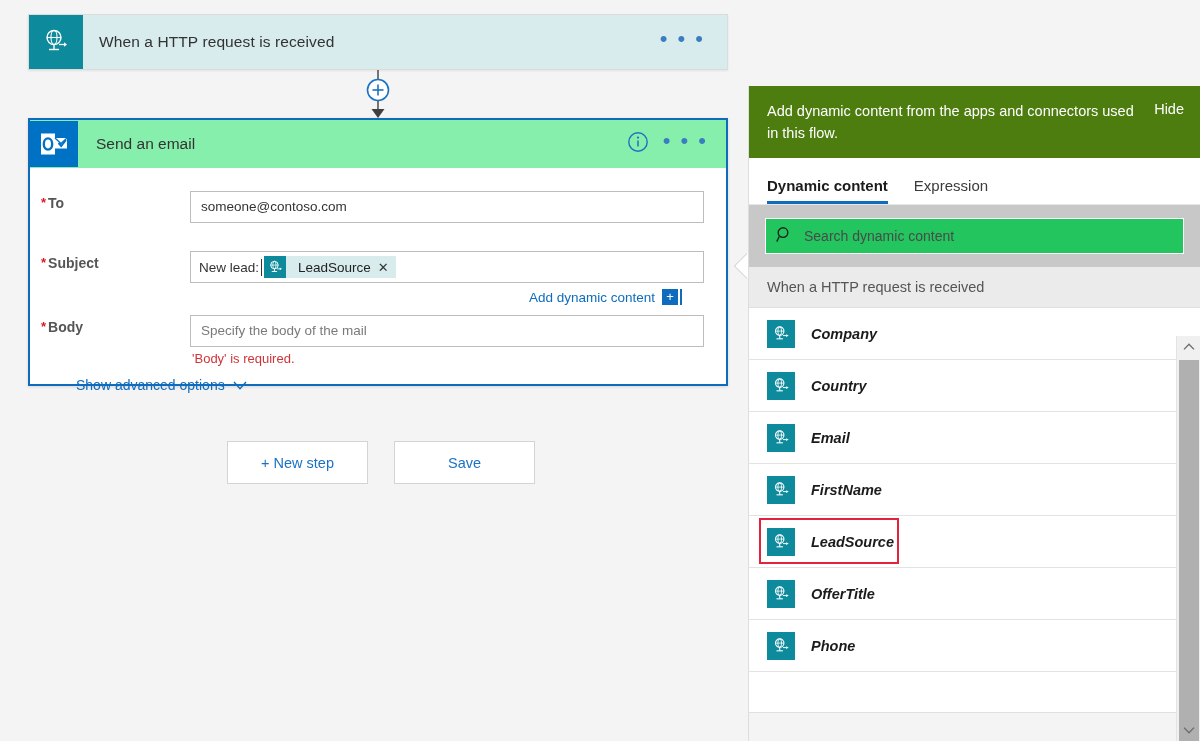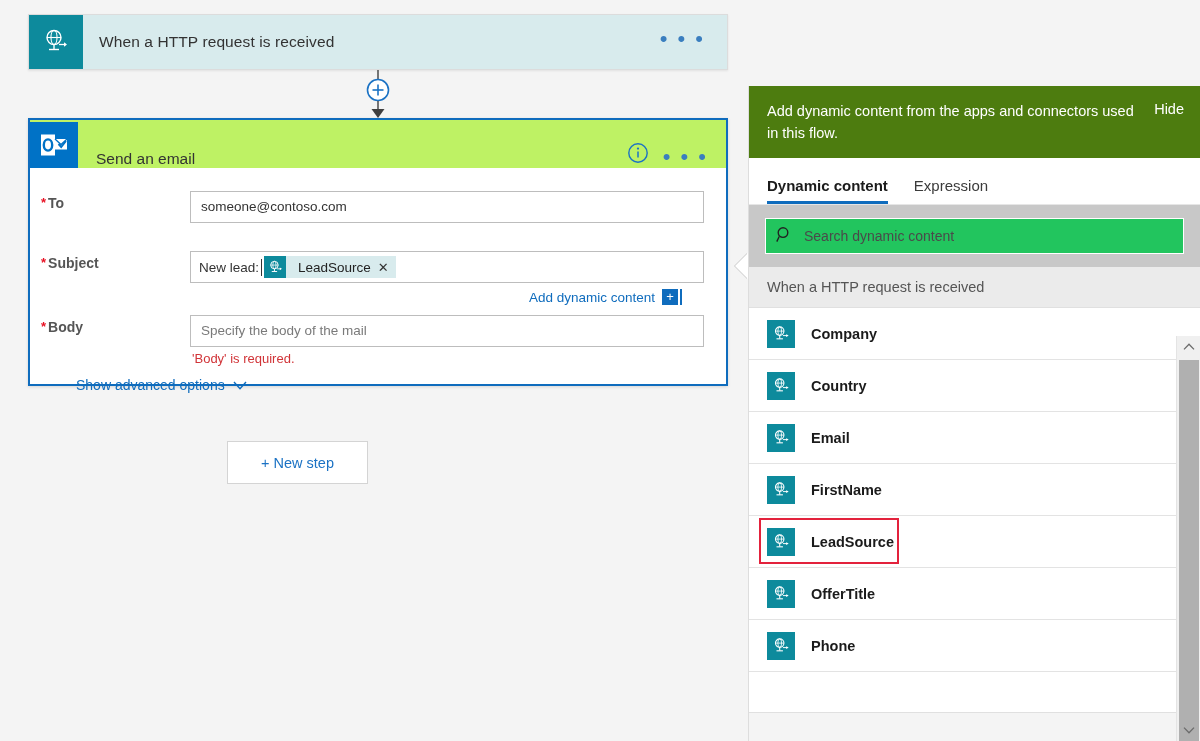--- a/index.html
+++ b/index.html
@@ -51,22 +51,22 @@
   
   .connector { position:absolute; left:360px; top:70px; width:36px; height:50px; }
 
   
   .action {
     left:28px; top:118px; width:700px; height:268px;
     border:2px solid #0f6cbd;
     box-shadow:0 1px 3px rgba(0,0,0,0.12);
   }
   .action-header {
-    height:48px; background:#bef264;
-    display:flex; align-items:flex-end;
+    height:48px; background:#86efac;
+    display:flex; align-items:center;
     border-bottom:1px solid #ffffff;
   }
   .outlook-icon {
     width:48px; height:46px; flex:0 0 48px;
     background:#0072c6;
     display:flex; align-items:center; justify-content:center;
   }
   .action-title { flex:1 1 auto; padding-left:18px; font-size:15.5px; color:#333333; }
   .info-icon { flex:0 0 auto; margin-right:14px; cursor:pointer; }
   .action-ellipsis {
@@ -216,20 +216,21 @@
     margin-right:24px;
   }
   .item-icon {
     width:28px; height:28px; flex:0 0 28px;
     background:#0d8a9c;
     display:flex; align-items:center; justify-content:center;
   }
   .item-label {
     font-size:14.5px; font-weight:bold; color:#1b1b1b;
     padding-left:16px;
+    font-style:italic;
   }
   .list-item.highlighted { position:relative; }
   .hl-box {
     position:absolute; left:10px; top:2px;
     width:140px; height:46px;
     border:2px solid #e3223c;
     box-sizing:border-box; pointer-events:none;
   }
 
   
@@ -369,20 +370,21 @@
             <svg width="14" height="9" viewBox="0 0 14 9">
                 <path d="M1 1 L7 7.6 L13 1" fill="none" stroke="#0f6cbd" stroke-width="1.4"></path>
               </svg>
           </span>
         </div>
       </div>
     </div>
 
     <div class="btnrow">
       <div class="btn btn-newstep">+ New step</div>
+      <div class="btn btn-save">Save</div>
     </div>
   </div>
 
   <div class="callout"></div>
 
   <div class="panel">
 
     <div class="panel-header">
       <div class="panel-header-text">Add dynamic content from the apps and connectors used in this flow.</div>
       <div class="hide-link">Hide</div>

